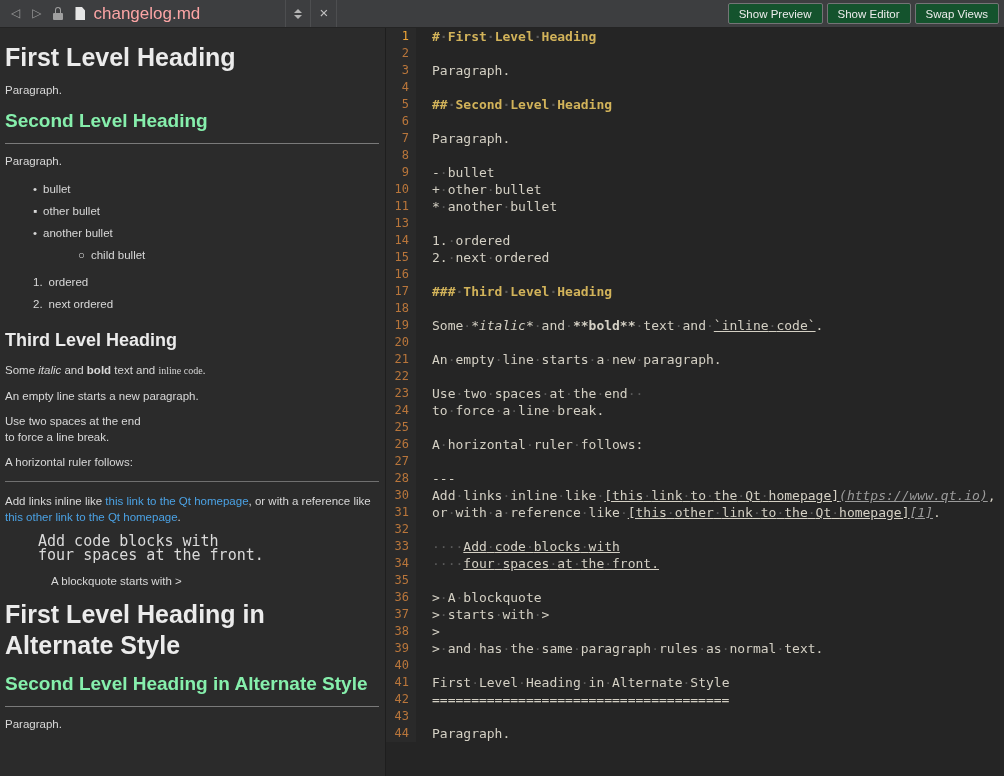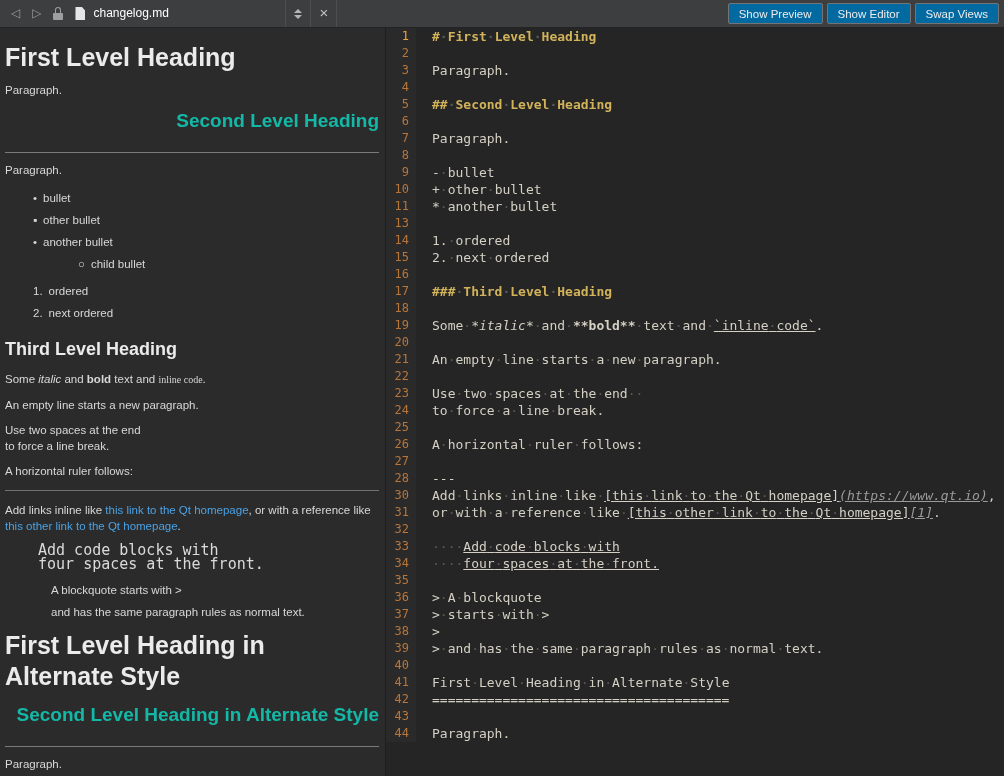--- a/index.html
+++ b/index.html
@@ -11,45 +11,45 @@
     height:28px; background:#3d3e40; border-bottom:1px solid #242424;
     display:flex; align-items:center; padding:0 5px;
   }
   .nav-icon { color:#9a9a9a; font-size:12px; padding:0 6px; cursor:default; line-height:27px; }
   .lock { width:10px; height:13px; position:relative; margin:0 7px 0 6px; flex:none; }
   .lock-shackle { position:absolute; top:0; left:2px; width:6px; height:7px;
     border:1.5px solid #9f9f9f; border-bottom:none; border-radius:3px 3px 0 0; }
   .lock-body { position:absolute; bottom:0; left:0; width:10px; height:7px; background:#9f9f9f; border-radius:1px; }
   .ficon { width:10px; height:13px; background:#e6e6e6; margin:0 5px; flex:none;
     clip-path:polygon(0 0,65% 0,100% 30%,100% 100%,0 100%); }
-  .fname { color:#ffffff; font-size:12px; margin-left:3px; width:192px; line-height:27px; }
+  .fname { color:#fca5a5; font-size:17px; margin-left:3px; width:192px; line-height:27px; }
   .updown { display:flex; flex-direction:column; align-items:center; gap:2px;
     padding:0 8px; border-left:1px solid #4d4e50; height:100%; justify-content:center; }
   .tri-up { width:0; height:0; border-left:4px solid transparent; border-right:4px solid transparent; border-bottom:4px solid #b4b4b4; }
   .tri-down { width:0; height:0; border-left:4px solid transparent; border-right:4px solid transparent; border-top:4px solid #b4b4b4; }
   .closebtn { color:#c2c2c2; font-size:15px; padding:0 8px; border-left:1px solid #4d4e50;
     border-right:1px solid #4d4e50; height:100%; line-height:26px; }
   .tb-spacer { flex:1; }
   .tb-btn {
-    background:#0369a1; border:1px solid #747476; color:#ececec; font-size:11.5px;
+    background:#14532d; border:1px solid #747476; color:#ececec; font-size:11.5px;
     height:21px; padding:4px 10px; margin-left:4px; border-radius:2px;
     font-family:"Liberation Sans", sans-serif; cursor:default;
   }
 
   
   .main { display:flex; height:748px; }
 
   
   .preview {
     width:385px; flex:none; background:#2b2b2b; color:#d8d8d8;
     padding:4px 6px 0 5px; overflow:hidden; font-size:11.5px;
   }
   .pv-h1 { font-size:25px; line-height:31px; font-weight:bold; color:#ebebeb; margin:10px 0 9px; }
-  .pv-h2 { font-size:19px; line-height:23px; font-weight:bold; color:#14b8a6;
-    margin:11px 0 7px; padding-bottom:20px; border-bottom:1px solid #7a7a7a;text-align:right; }
+  .pv-h2 { font-size:19px; line-height:23px; font-weight:bold; color:#86efac;
+    margin:11px 0 7px; padding-bottom:11px; border-bottom:1px solid #7a7a7a; }
   .pv-h3 { font-size:18px; font-weight:bold; color:#ebebeb; margin:15px 0 11px; }
   .pv-p { margin:9px 0; line-height:16px; }
   .pv-list { margin:5px 0; }
   .pv-li { line-height:22px; padding-left:28px; }
   .pv-li.indent-1 { padding-left:73px; }
   .pv-marker { margin-right:6px; }
   .pv-hr { border-top:1px solid #707070; margin:11px 0; }
   .pv-code { font-family:"DejaVu Sans Mono", monospace; font-size:15px; line-height:14px;
     margin:9px 0 9px 33px; color:#dadada; }
   .pv-quote { margin:11px 0 4px 46px; }
@@ -122,21 +122,20 @@
       <div class="pv-p"><span>Use two spaces at the end</span><br><span>to force a line break.</span></div>
       <div class="pv-p"><span>A horizontal ruler follows:</span></div>
       <div class="pv-hr"></div>
       <div class="pv-p"><span>Add links inline like </span><span class="run-link">this link to the Qt homepage</span><span>, or with a reference like </span><span class="run-link">this other link to the Qt homepage</span><span>.</span></div>
       <div class="pv-code">
         <div>Add code blocks with</div>
         <div>four spaces at the front.</div>
       </div>
       <div class="pv-quote">
         <div class="pv-quote-p">A blockquote starts with &gt;</div>
-        <div class="pv-quote-p">and has the same paragraph rules as normal text.</div>
       </div>
       <div class="pv-h1">First Level Heading in Alternate Style</div>
       <div class="pv-h2">Second Level Heading in Alternate Style</div>
       <div class="pv-p"><span>Paragraph.</span></div>
     </div>
   <div class="editor">
     <div>
         <div class="ed-row">
           <span class="ed-ln cur">1</span>
           <span class="ed-tx"><span class="sg-h">#<span class="ws">·</span>First<span class="ws">·</span>Level<span class="ws">·</span>Heading</span></span>

